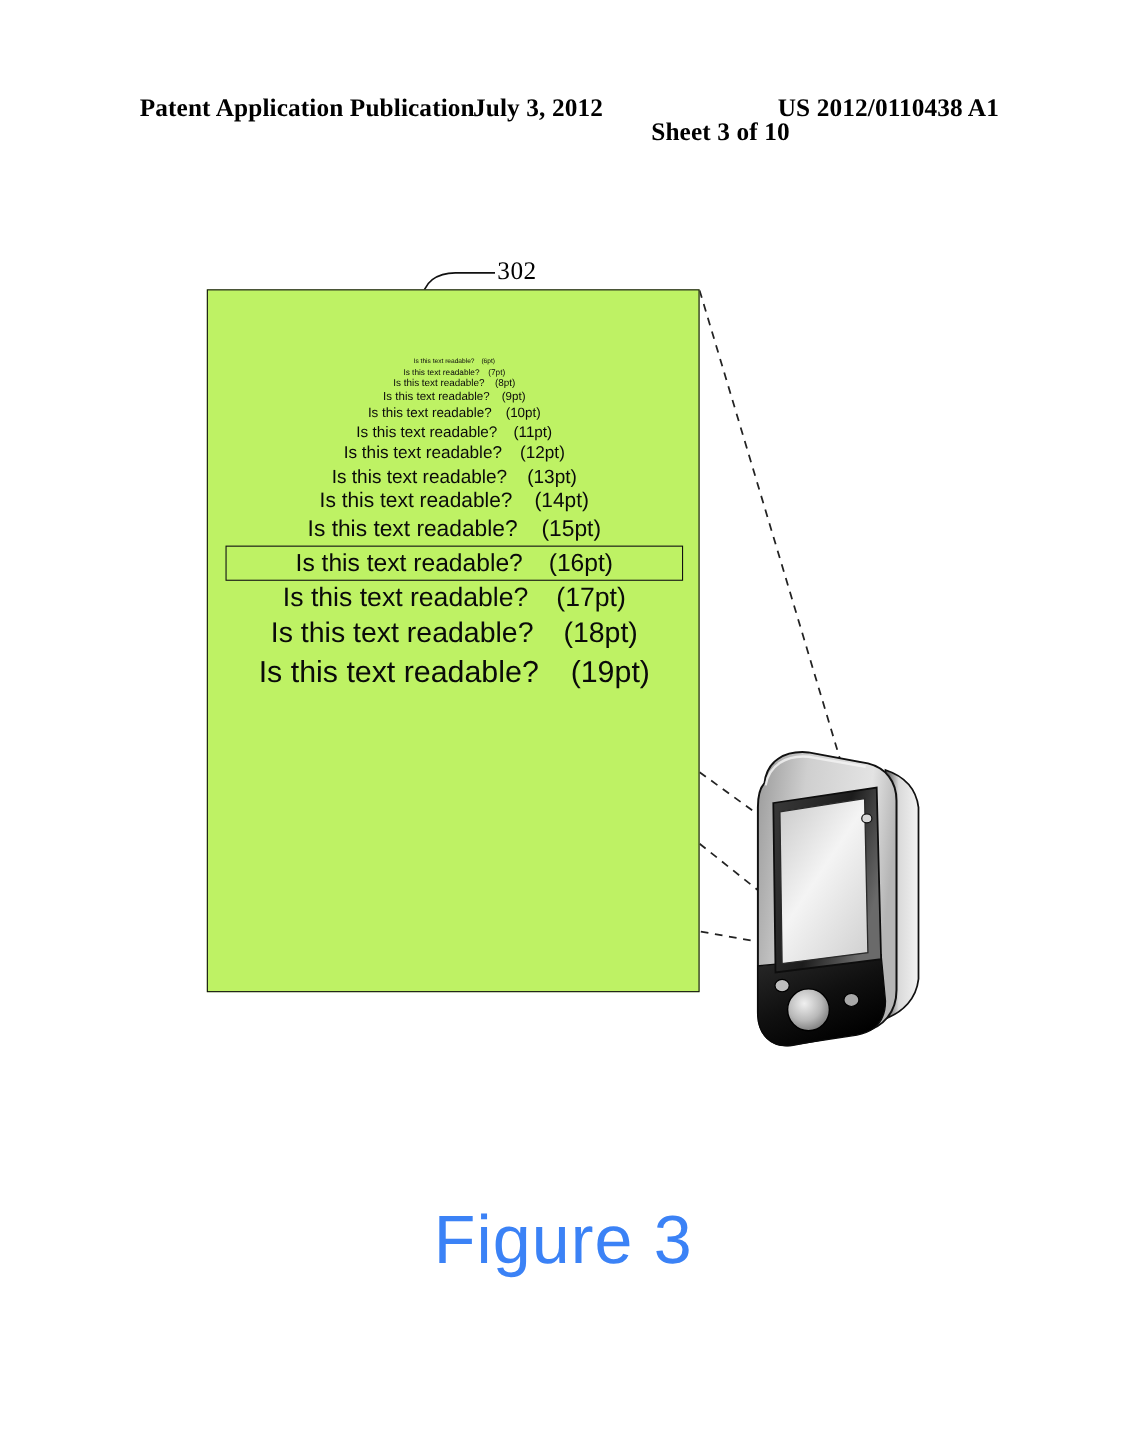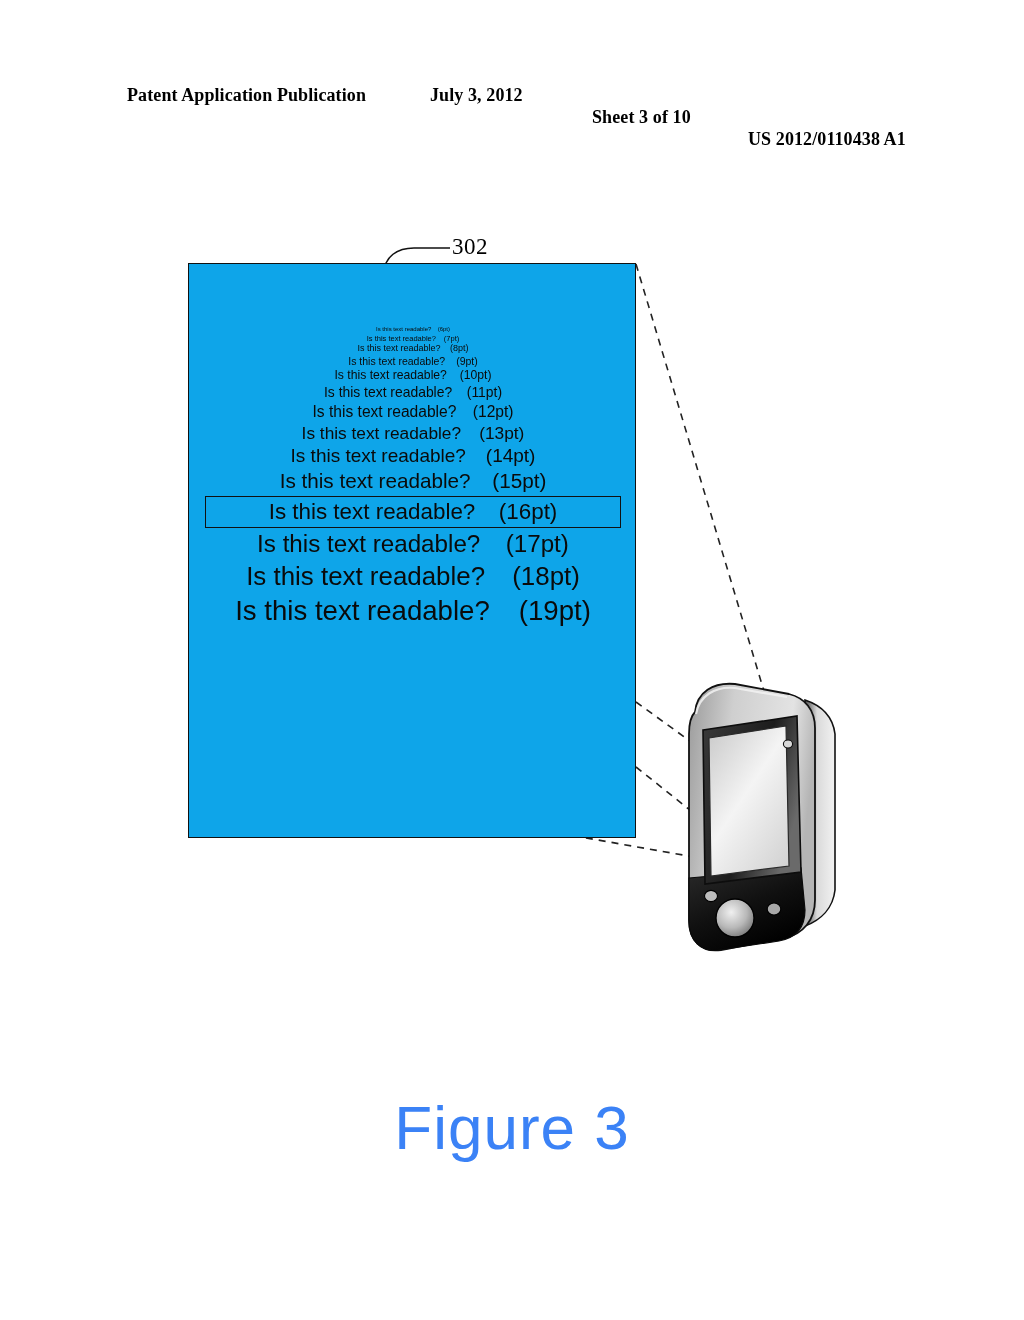--- a/index.html
+++ b/index.html
@@ -20,28 +20,28 @@
   .header {
     position: absolute;
     top: 85px;
     left: 0;
     width: 1024px;
     height: 30px;
     display: flex;
     align-items: baseline;
     font-family: "Liberation Serif", serif;
     font-weight: bold;
-    font-size: 18px;
+    font-size: 23px;
     letter-spacing: 0.1px;
     white-space: nowrap;
   }
   .hdr-pub      { position: absolute; left: 127px; }
   .hdr-date     { position: absolute; left: 430px; }
   .hdr-sheet    { position: absolute; left: 592px; margin-top: 22px; }
-  .hdr-number   { position: absolute; left: 748px; margin-top: 44px; }
+  .hdr-number   { position: absolute; left: 707px; }
 
   
   .ref-302 {
     position: absolute;
     left: 452px;
     top: 234px;
     font-family: "Liberation Serif", serif;
     font-size: 23px;
     letter-spacing: 0.5px;
   }
@@ -53,23 +53,23 @@
     height: 45px;
     overflow: visible;
   }
 
   
   .doc-page {
     position: absolute;
     left: 188px;
     top: 263px;
     width: 448px;
-    height: 575px;
+    height: 639px;
     border: 1.4px solid #111;
-    background: #0ea5e9;
+    background: #bef264;
     box-sizing: border-box;
   }
 
   
   .text-ladder {
     position: absolute;
     left: 0;
     top: 62px;
     width: 448px;
     display: flex;

